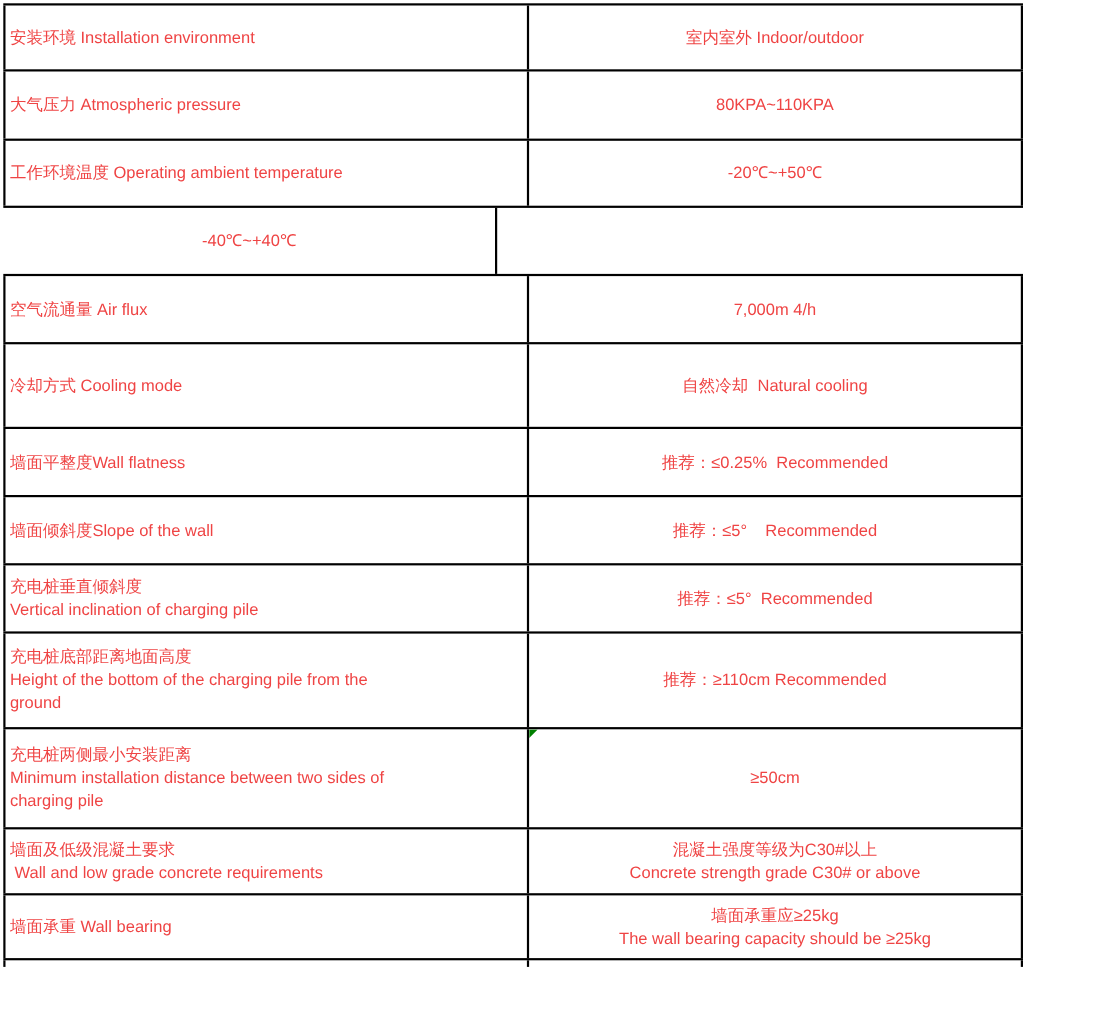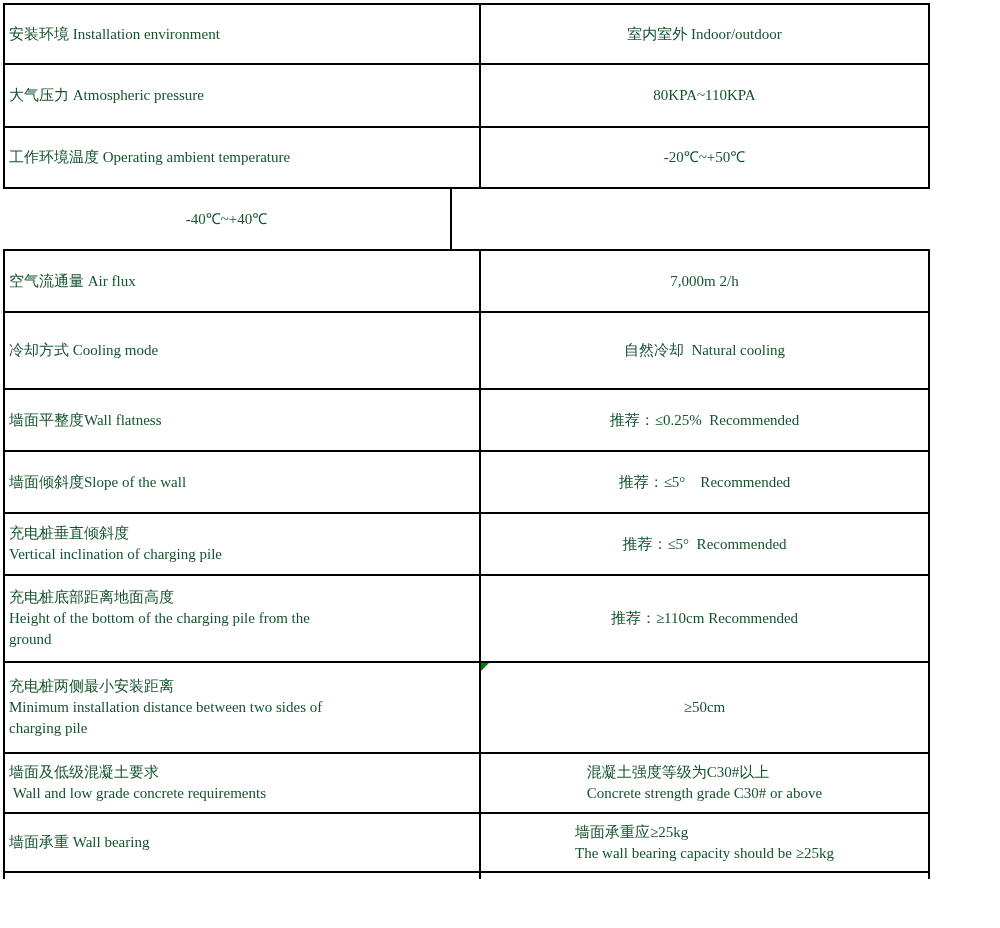--- a/index.html
+++ b/index.html
@@ -1,26 +1,26 @@
 <!DOCTYPE html>
 <html><head>
 <meta charset="utf-8">
 <style>
   html,body{margin:0;padding:0;background:#ffffff;}
   .page{position:relative;width:1000px;height:928px;background:#ffffff;overflow:hidden;
-        font-family:Liberation Serif, serif;color:#14532d;}
+        font-family:Liberation Sans, sans-serif;color:#ef4444;}
   .spec-table{position:absolute;left:3px;top:3px;width:927px;border-top:2px solid #000;}
   .row{display:flex;box-sizing:border-box;border-bottom:2px solid #000;}
   .row.partial{border-bottom:none;}
   .cell{box-sizing:border-box;font-size:15px;line-height:21px;white-space:pre-wrap;
         display:flex;align-items:center;overflow:hidden;}
   .cell.left{width:478px;border-left:2px solid #000;border-right:2px solid #000;
              padding-left:4px;padding-right:2px;justify-content:flex-start;text-align:left;}
   .cell.right{width:449px;border-right:2px solid #000;justify-content:center;
-              position:relative;}
+              text-align:center;position:relative;}
   .corner-marker{position:absolute;top:0;left:0;width:8px;height:8px;background:#008000;
                  clip-path:polygon(0 0,100% 0,0 100%);}
 </style>
 </head>
 <body>
 
 <div class="page">
   <div class="spec-table">
 
     <div class="row" style="height:60px">
@@ -37,21 +37,21 @@
       <div class="cell left">工作环境温度 Operating ambient temperature</div>
       <div class="cell right">-20℃~+50℃</div>
     </div>
 
     <div class="row" style="height:62px">
       <div class="cell right">-40℃~+40℃</div>
     </div>
 
     <div class="row" style="height:62px">
       <div class="cell left">空气流通量 Air flux</div>
-      <div class="cell right">7,000m 2/h</div>
+      <div class="cell right">7,000m 4/h</div>
     </div>
 
     <div class="row" style="height:77px">
       <div class="cell left">冷却方式 Cooling mode</div>
       <div class="cell right">自然冷却  Natural cooling</div>
     </div>
 
 
     <div class="row" style="height:62px">
       <div class="cell left">墙面平整度Wall flatness</div>

